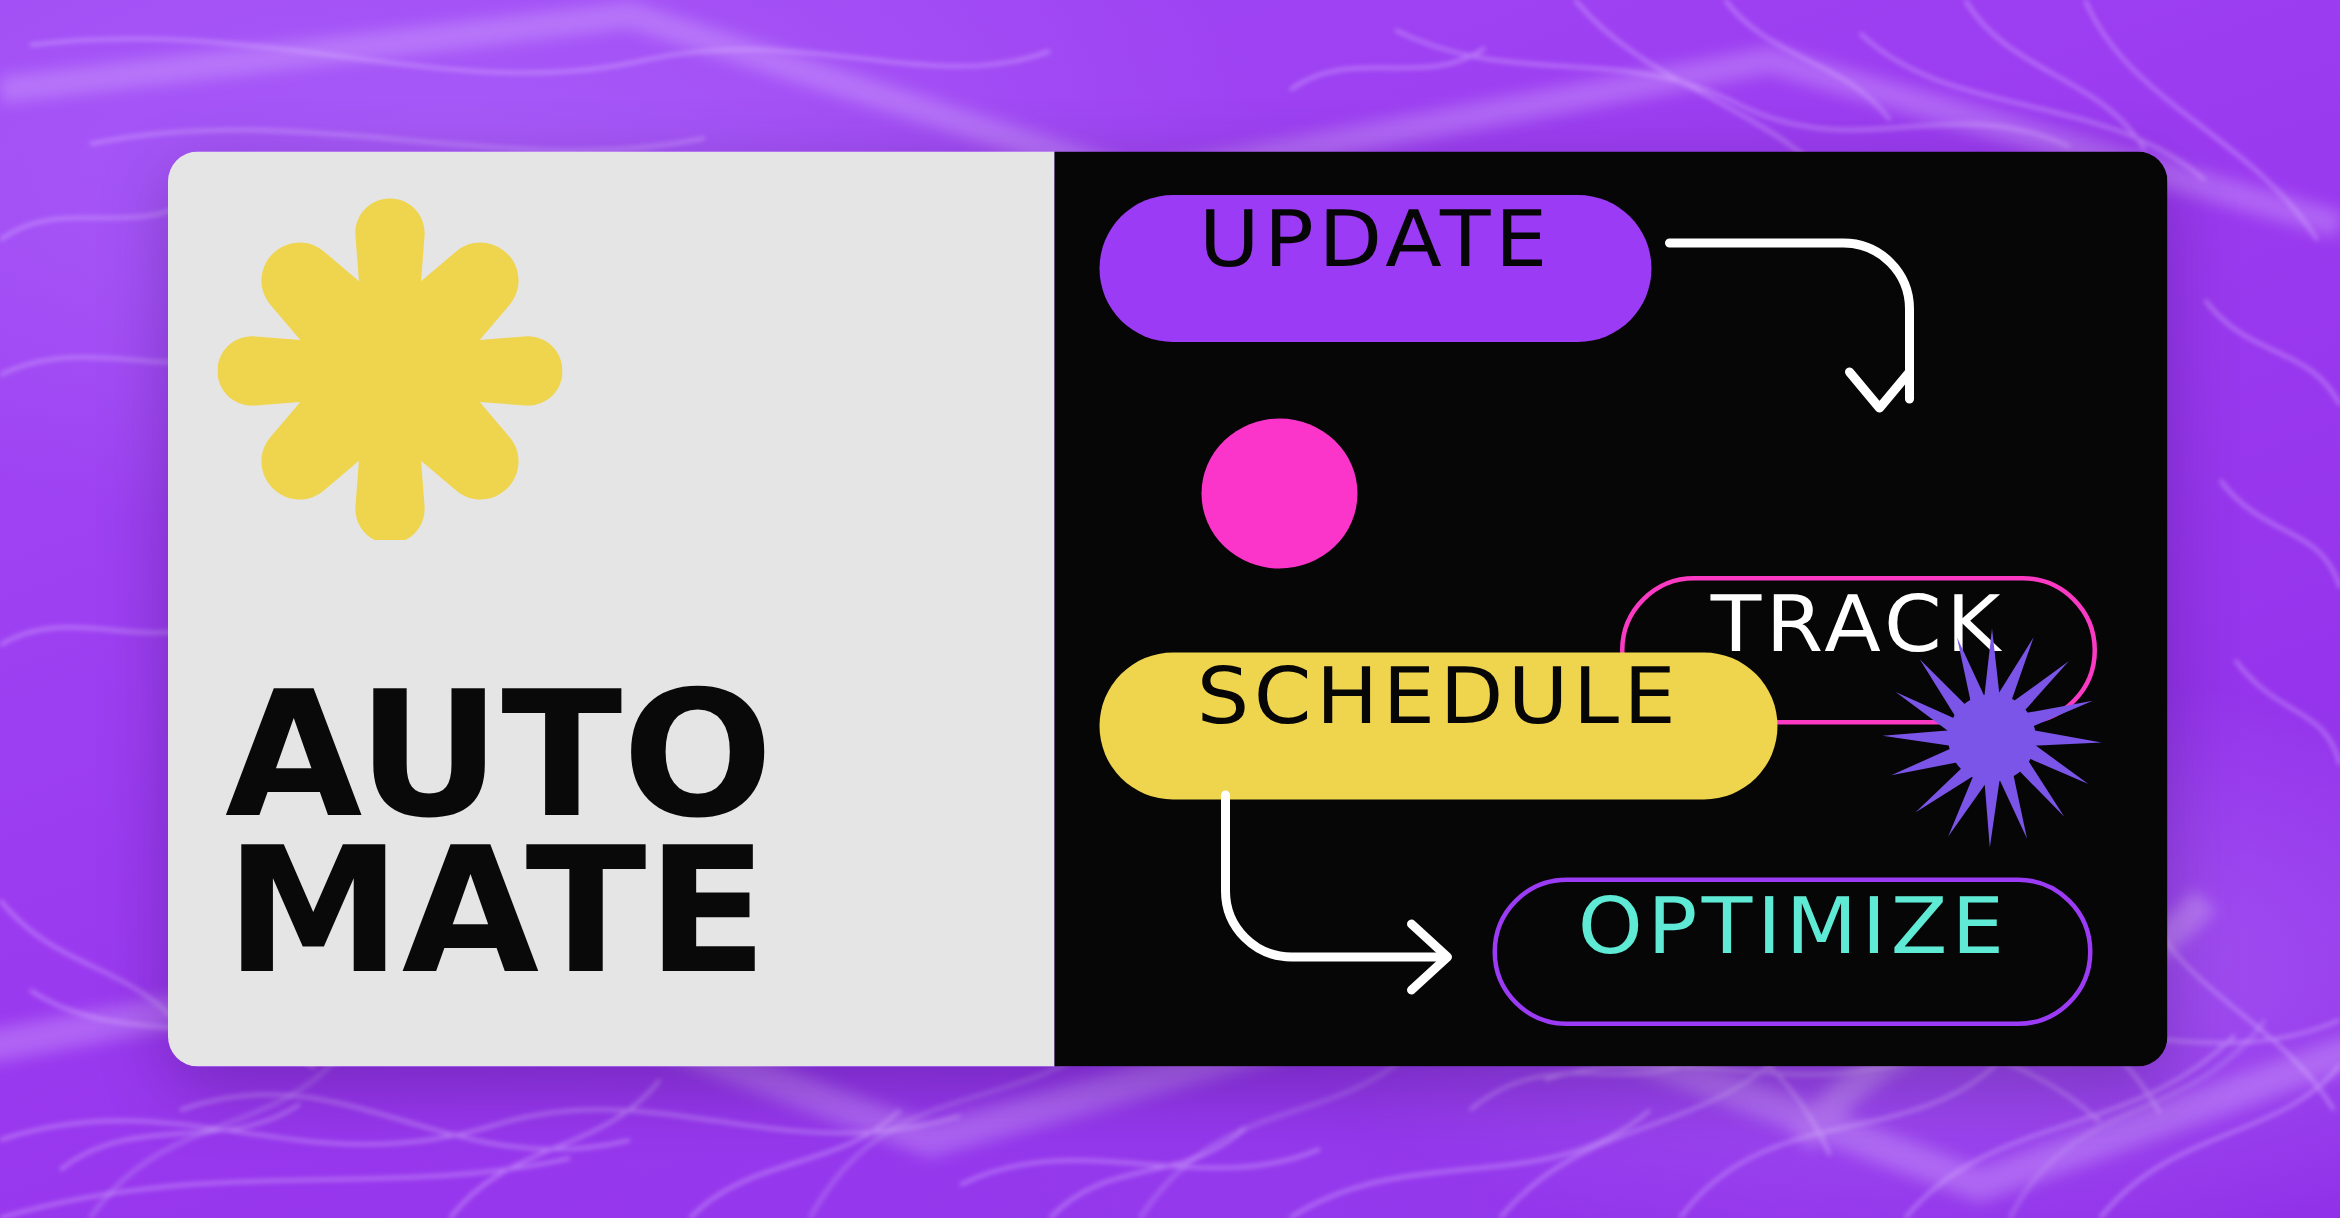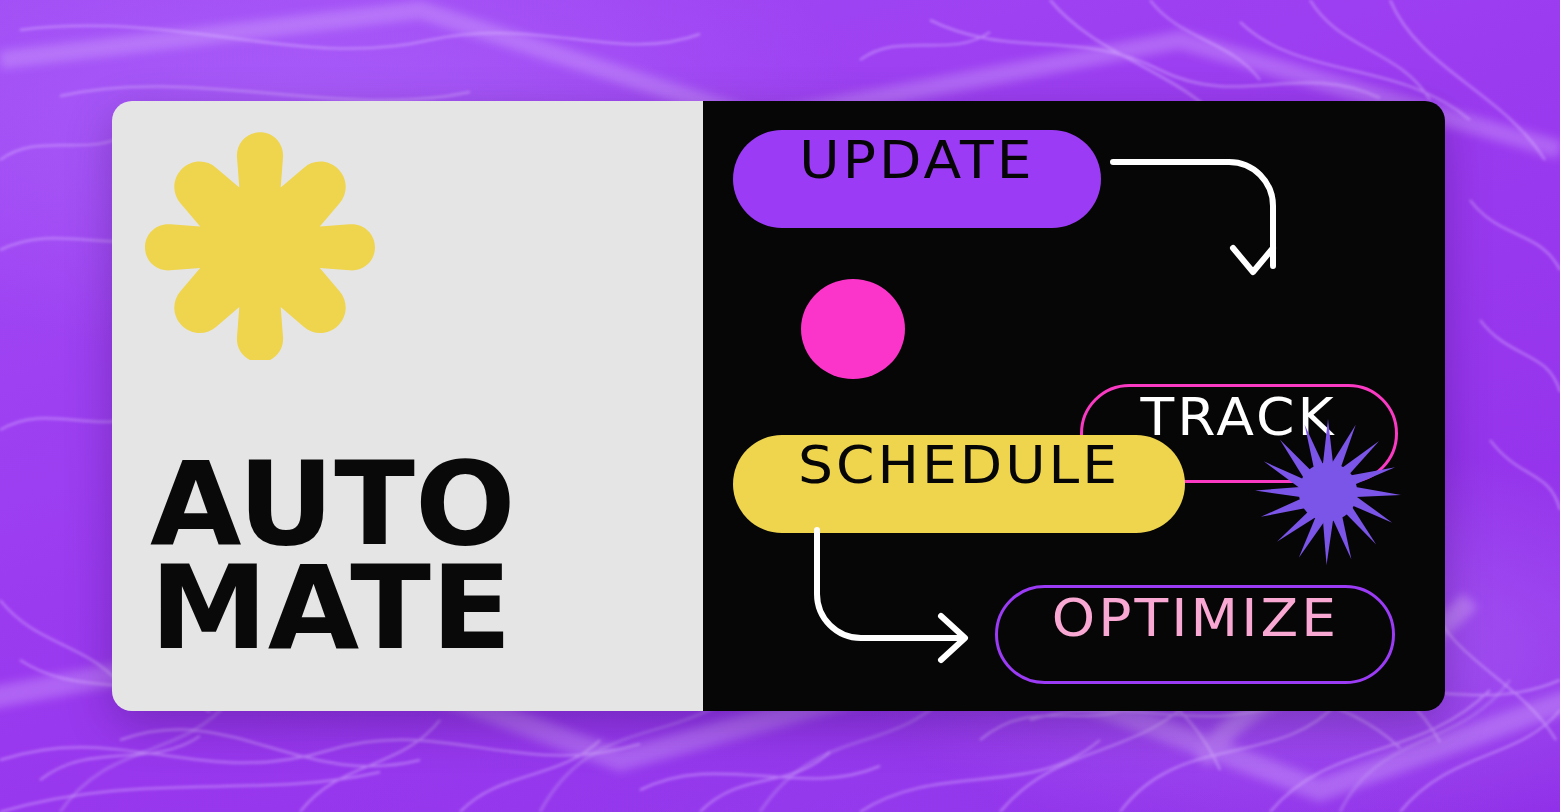--- a/index.html
+++ b/index.html
@@ -129,21 +129,21 @@
     background: #EFD44E;
     color: #060606;
     font-size: 52px;
     letter-spacing: .055em;
   }
   .pill-optimize {
     left: 292px; top: 484px;
     width: 400px; height: 99px;
     background: transparent;
     border: 3px solid #9b3bf5;
-    color: #f9a8d4;
+    color: #5eead4;
     font-size: 52px;
     letter-spacing: .055em;
   }
 
   
   .dot-pink {
     position: absolute;
     left: 98px; top: 178px;
     width: 104px; height: 100px;
     border-radius: 50%;

